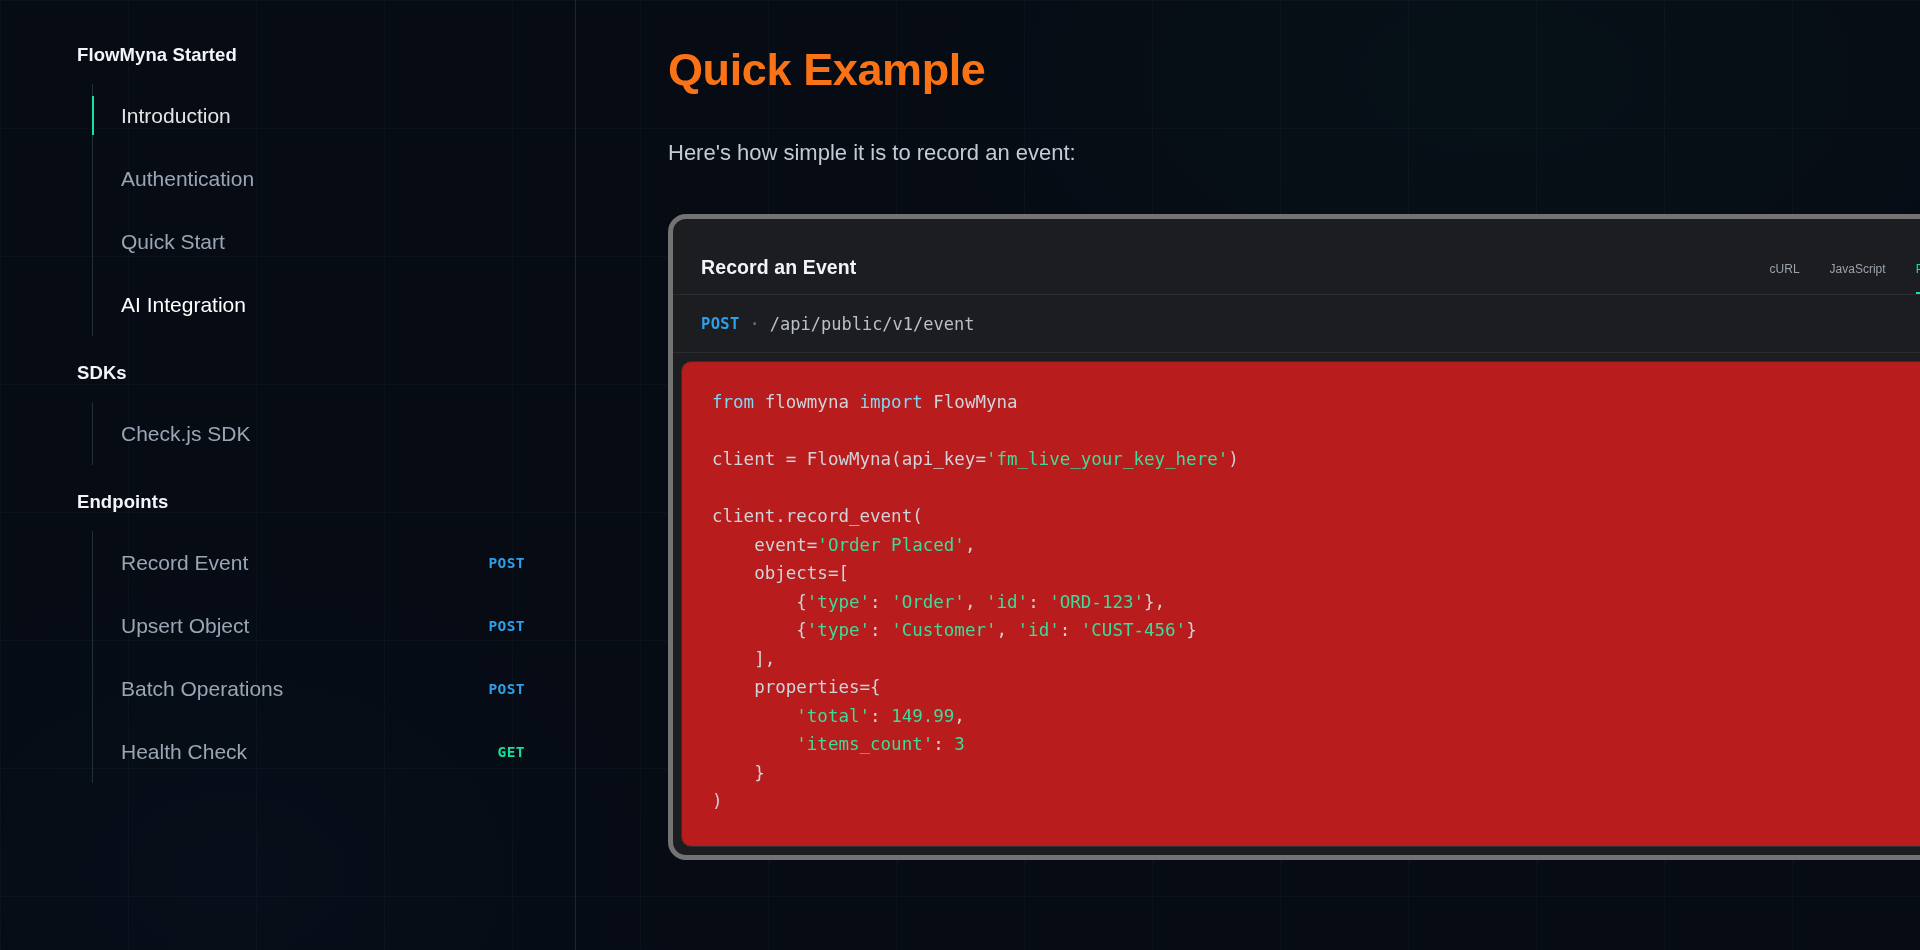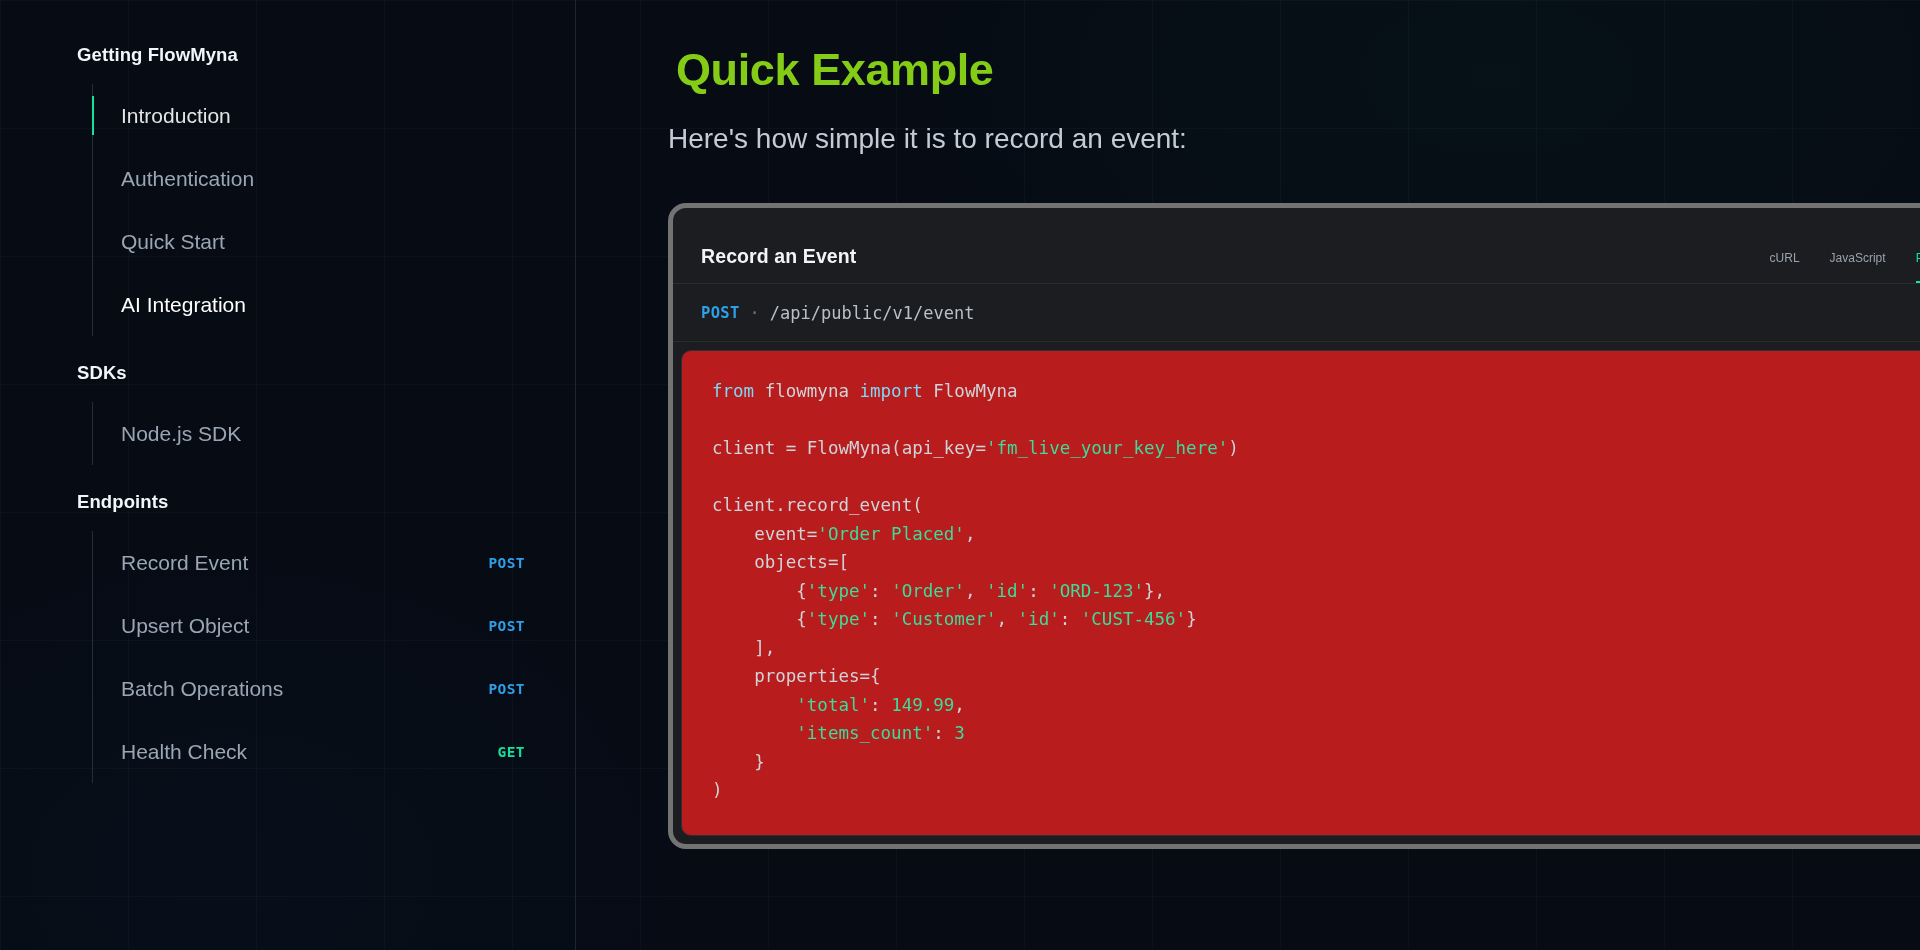--- a/index.html
+++ b/index.html
@@ -113,28 +113,28 @@
   .main {
     flex: 1 1 auto;
     padding: 26px 56px 0 92px;
     overflow: hidden;
   }
 
   .page-title {
     font-size: 45px;
     font-weight: 700;
     letter-spacing: -0.4px;
-    color: #84cc16;
-    margin: 18px 0 0 8px;
+    color: #f97316;
+    margin: 18px 0 0 0;
   }
 
   .lede {
-    font-size: 28px;
+    font-size: 22px;
     color: #c3ccd6;
-    margin-top: 27px;
+    margin-top: 44px;
   }
 
   
   .code-card {
     margin-top: 48px;
     width: 1326px;
     background: #1c1d20;
     border: 5px solid #737373;
     border-radius: 18px;
     overflow: hidden;
@@ -214,21 +214,21 @@
 </head>
 <body>
 
 <div class="bg-grid"></div>
 <div class="bg-glow"></div>
 
 <div class="page">
 
   <nav class="sidebar" id="sidebar">
       <div class="nav-group getting-started">
-        <div class="group-title">Getting FlowMyna</div>
+        <div class="group-title">FlowMyna Started</div>
         <ul class="nav-list">
           <li class="nav-item active">
             <span class="rail"></span>
             <span>Introduction</span>
           </li>
           <li class="nav-item">
             <span class="rail"></span>
             <span>Authentication</span>
           </li>
           <li class="nav-item">
@@ -239,21 +239,21 @@
             <span class="rail"></span>
             <span>AI Integration</span>
           </li>
         </ul>
       </div>
       <div class="nav-group sdks">
         <div class="group-title">SDKs</div>
         <ul class="nav-list">
           <li class="nav-item">
             <span class="rail"></span>
-            <span>Node.js SDK</span>
+            <span>Check.js SDK</span>
           </li>
         </ul>
       </div>
       <div class="nav-group endpoints">
         <div class="group-title">Endpoints</div>
         <ul class="nav-list">
           <li class="nav-item">
             <span class="rail"></span>
             <span>Record Event</span>
             <span class="method-badge post">POST</span>

